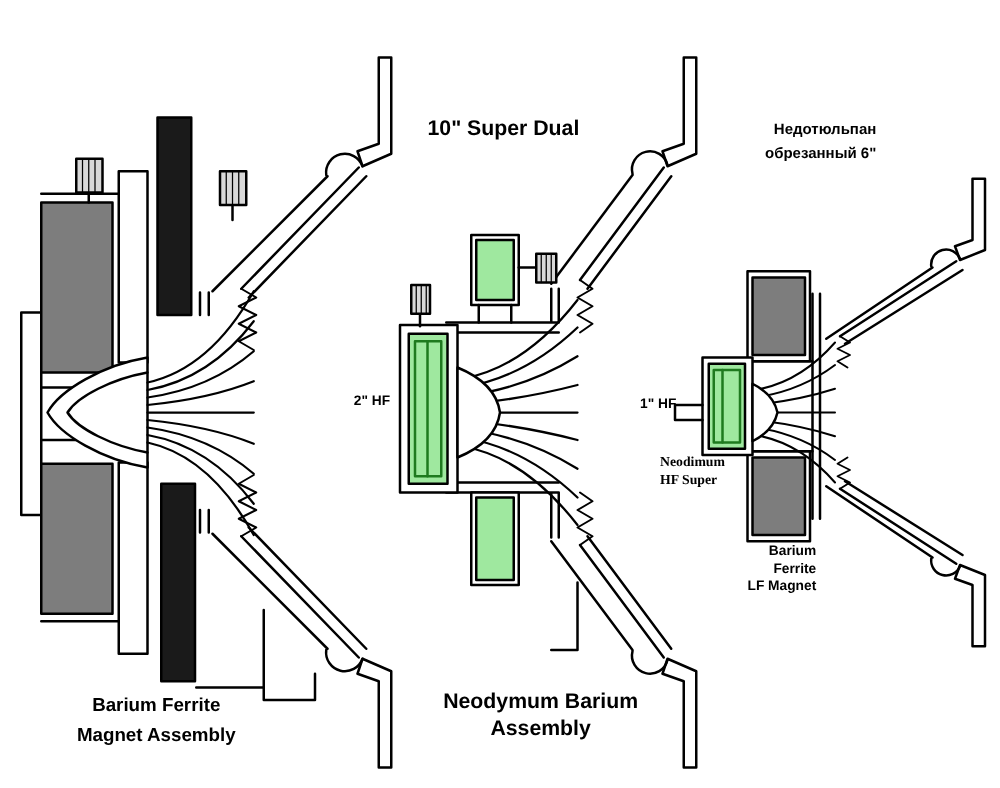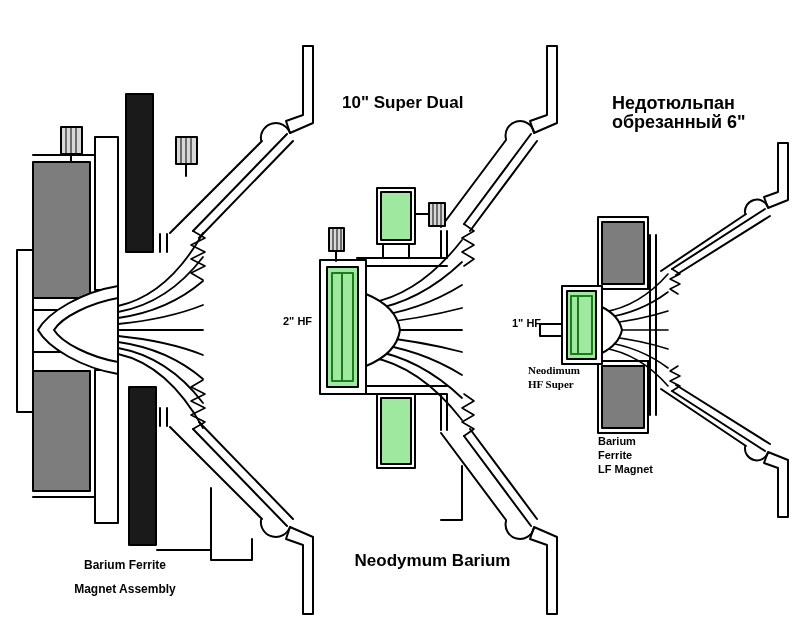--- a/index.html
+++ b/index.html
@@ -147,42 +147,43 @@
       <rect x="571" y="296" width="21" height="58" fill="none" stroke="#1f7a1f"></rect>
       <path d="M578,296 V354" stroke="#1f7a1f"></path>
       <path d="M602,307 C614,313 620,321 622,330 C620,339 614,347 602,353 Z" fill="#fff"></path>
       <path d="M540,324 H562 M540,336 H562 M540,324 V336"></path>
     </g>
   </g>
 </svg>
 
   <div class="lbl" style="left:342px;top:93px;font-size:17px;">10" Super Dual</div>
 
-  <div class="lbl" style="left:612px;top:94px;font-size:18px;line-height:19px;">
+  <div class="lbl" style="left:612px;top:94px;font-size:12px;line-height:19px;text-align:right;">
     <div>Недотюльпан</div>
     <div>обрезанный  6"</div>
   </div>
 
-  <div class="lbl center" style="left:20px;top:553px;width:210px;font-size:12px;line-height:24px;">
+  <div class="lbl center" style="left:20px;top:553px;width:210px;font-size:15px;line-height:24px;">
     <div>Barium Ferrite</div>
     <div>Magnet  Assembly</div>
   </div>
 
   <div class="lbl center" style="left:330px;top:550px;width:205px;font-size:17px;line-height:22px;">
     <div>Neodymum Barium</div>
+    <div>Assembly</div>
   </div>
 
   <div class="lbl" style="left:283px;top:315px;font-size:11px;">2" HF</div>
 
   <div class="lbl" style="left:512px;top:317px;font-size:11px;">1" HF</div>
 
   <div class="lbl" style="left:528px;top:363px;font-size:11px;line-height:14px;font-family:Liberation Serif, serif;">
     <div>Neodimum</div>
     <div>HF Super</div>
   </div>
 
-  <div class="lbl" style="left:598px;top:434px;font-size:11px;line-height:14px;">
+  <div class="lbl" style="left:598px;top:434px;font-size:11px;line-height:14px;text-align:right;">
     <div>Barium</div>
     <div>Ferrite</div>
     <div>LF Magnet</div>
   </div>
 
 </div>
 
 </body></html>

